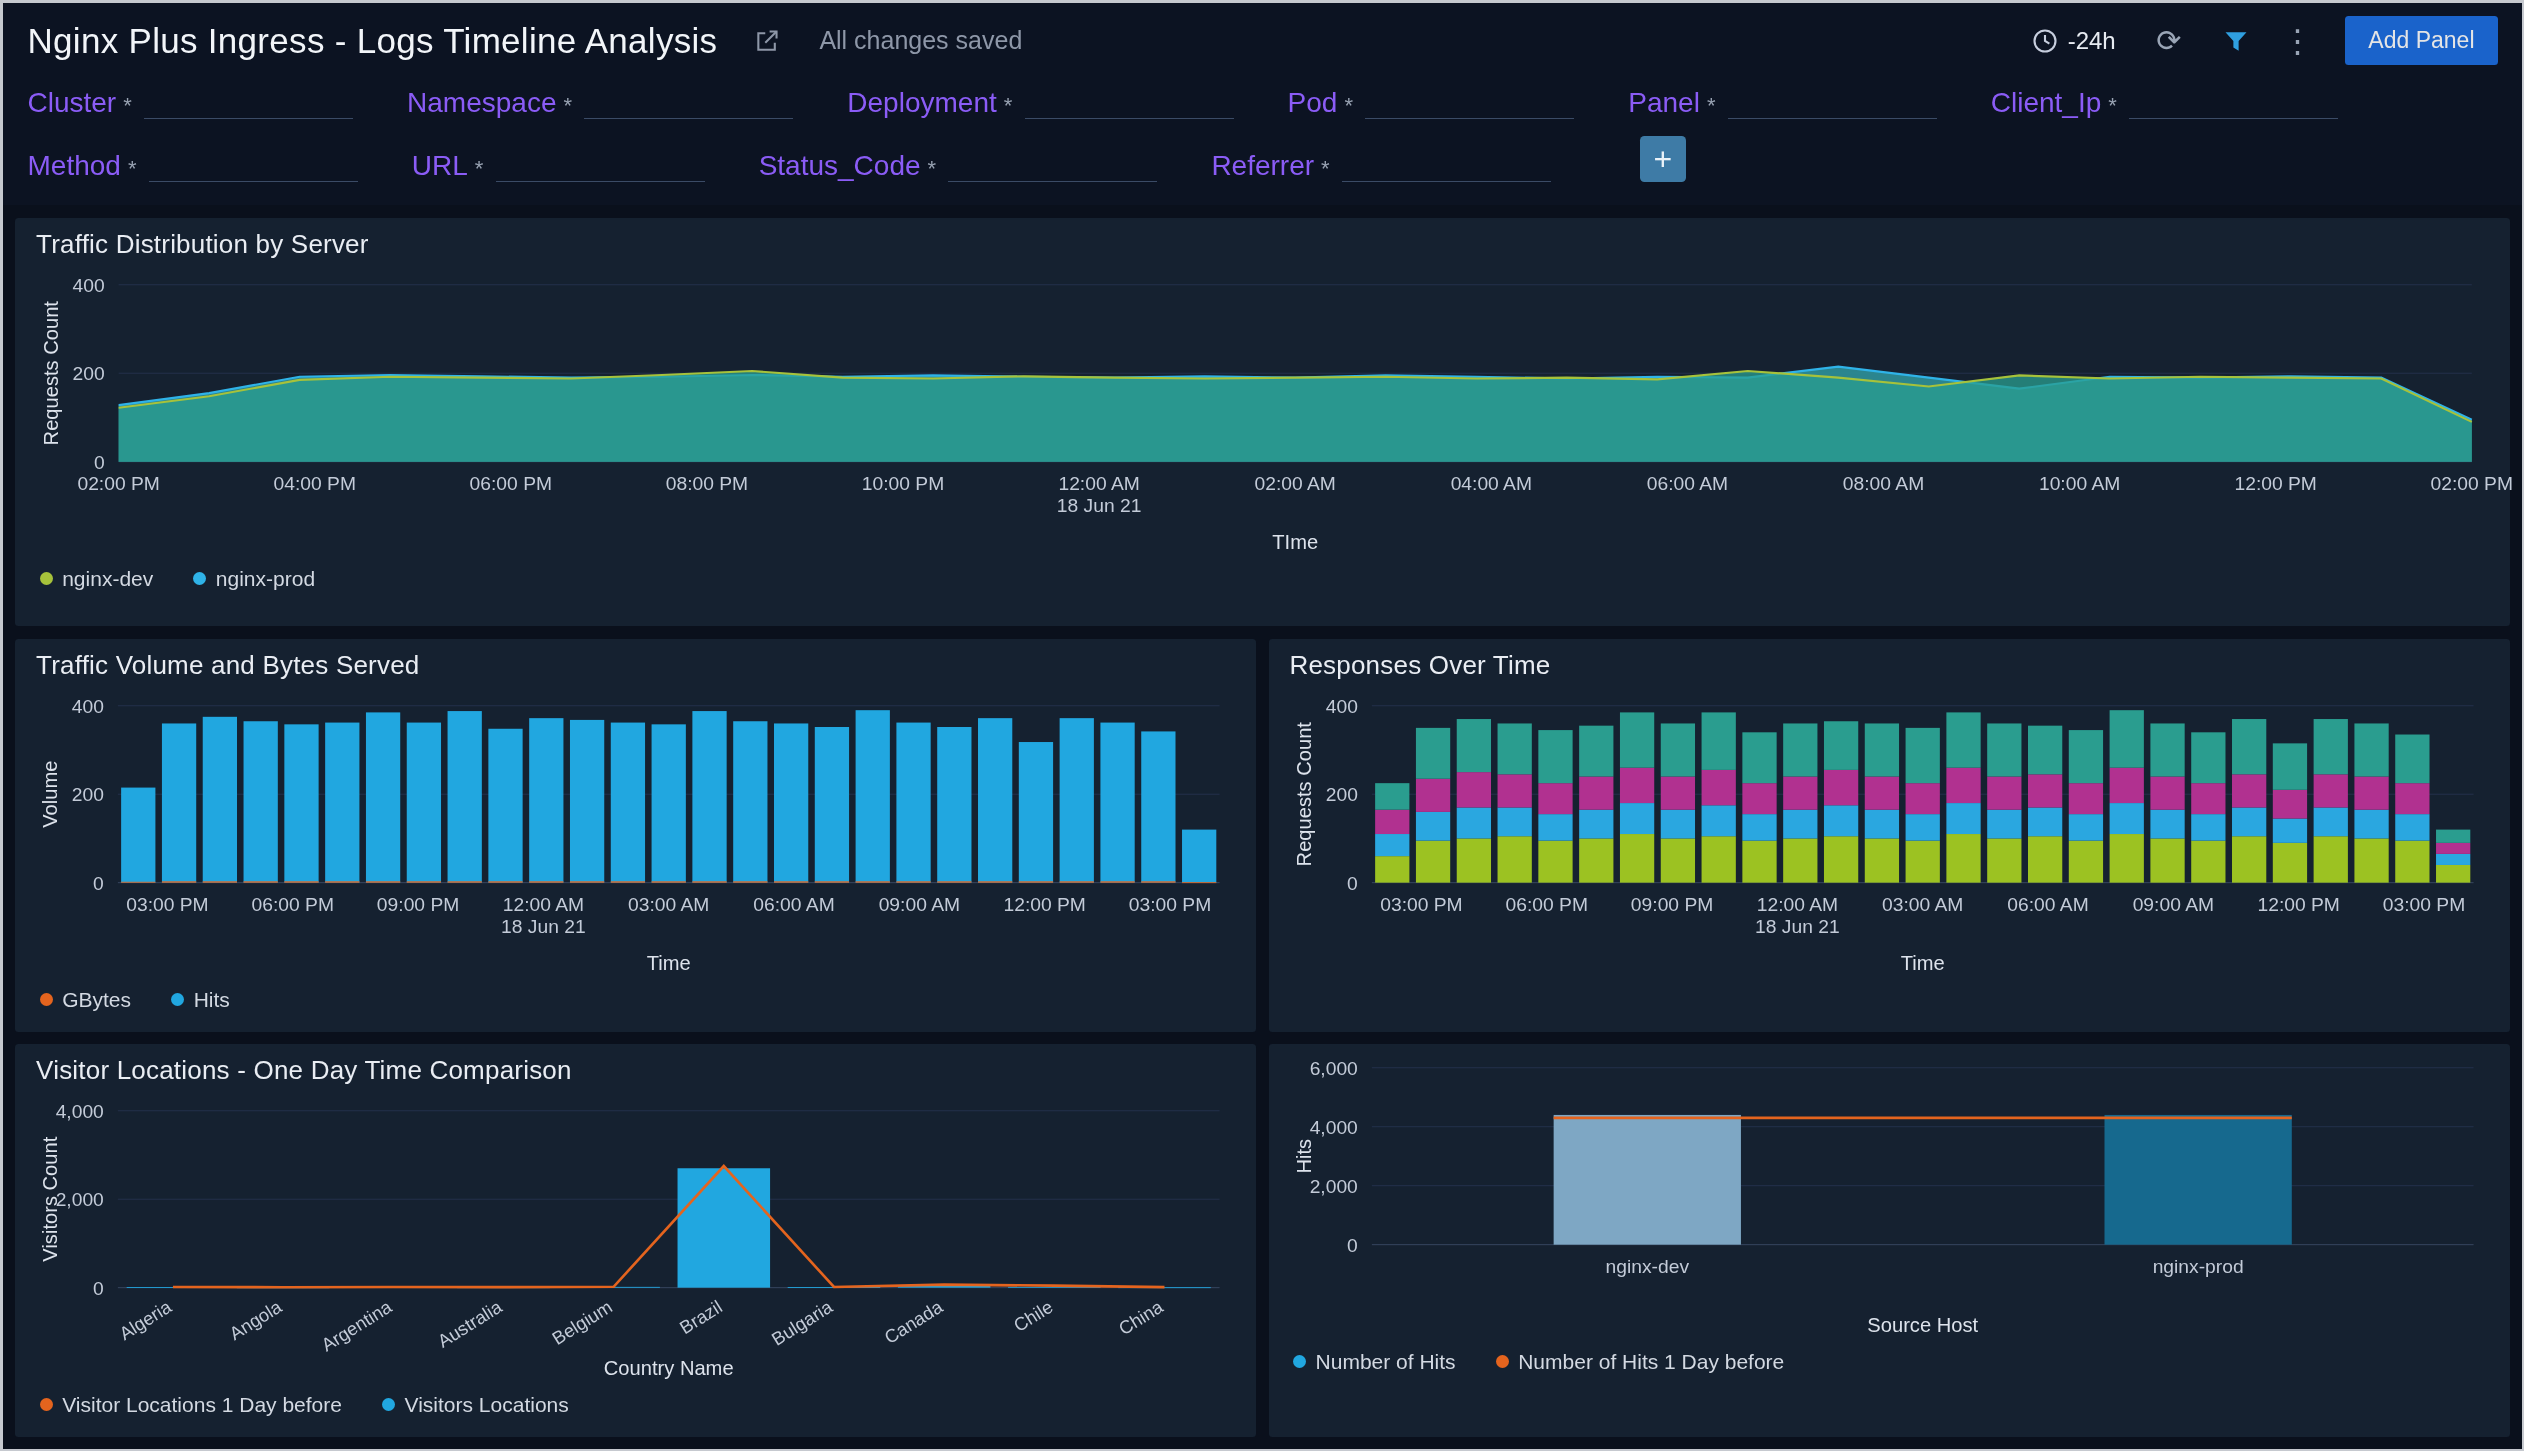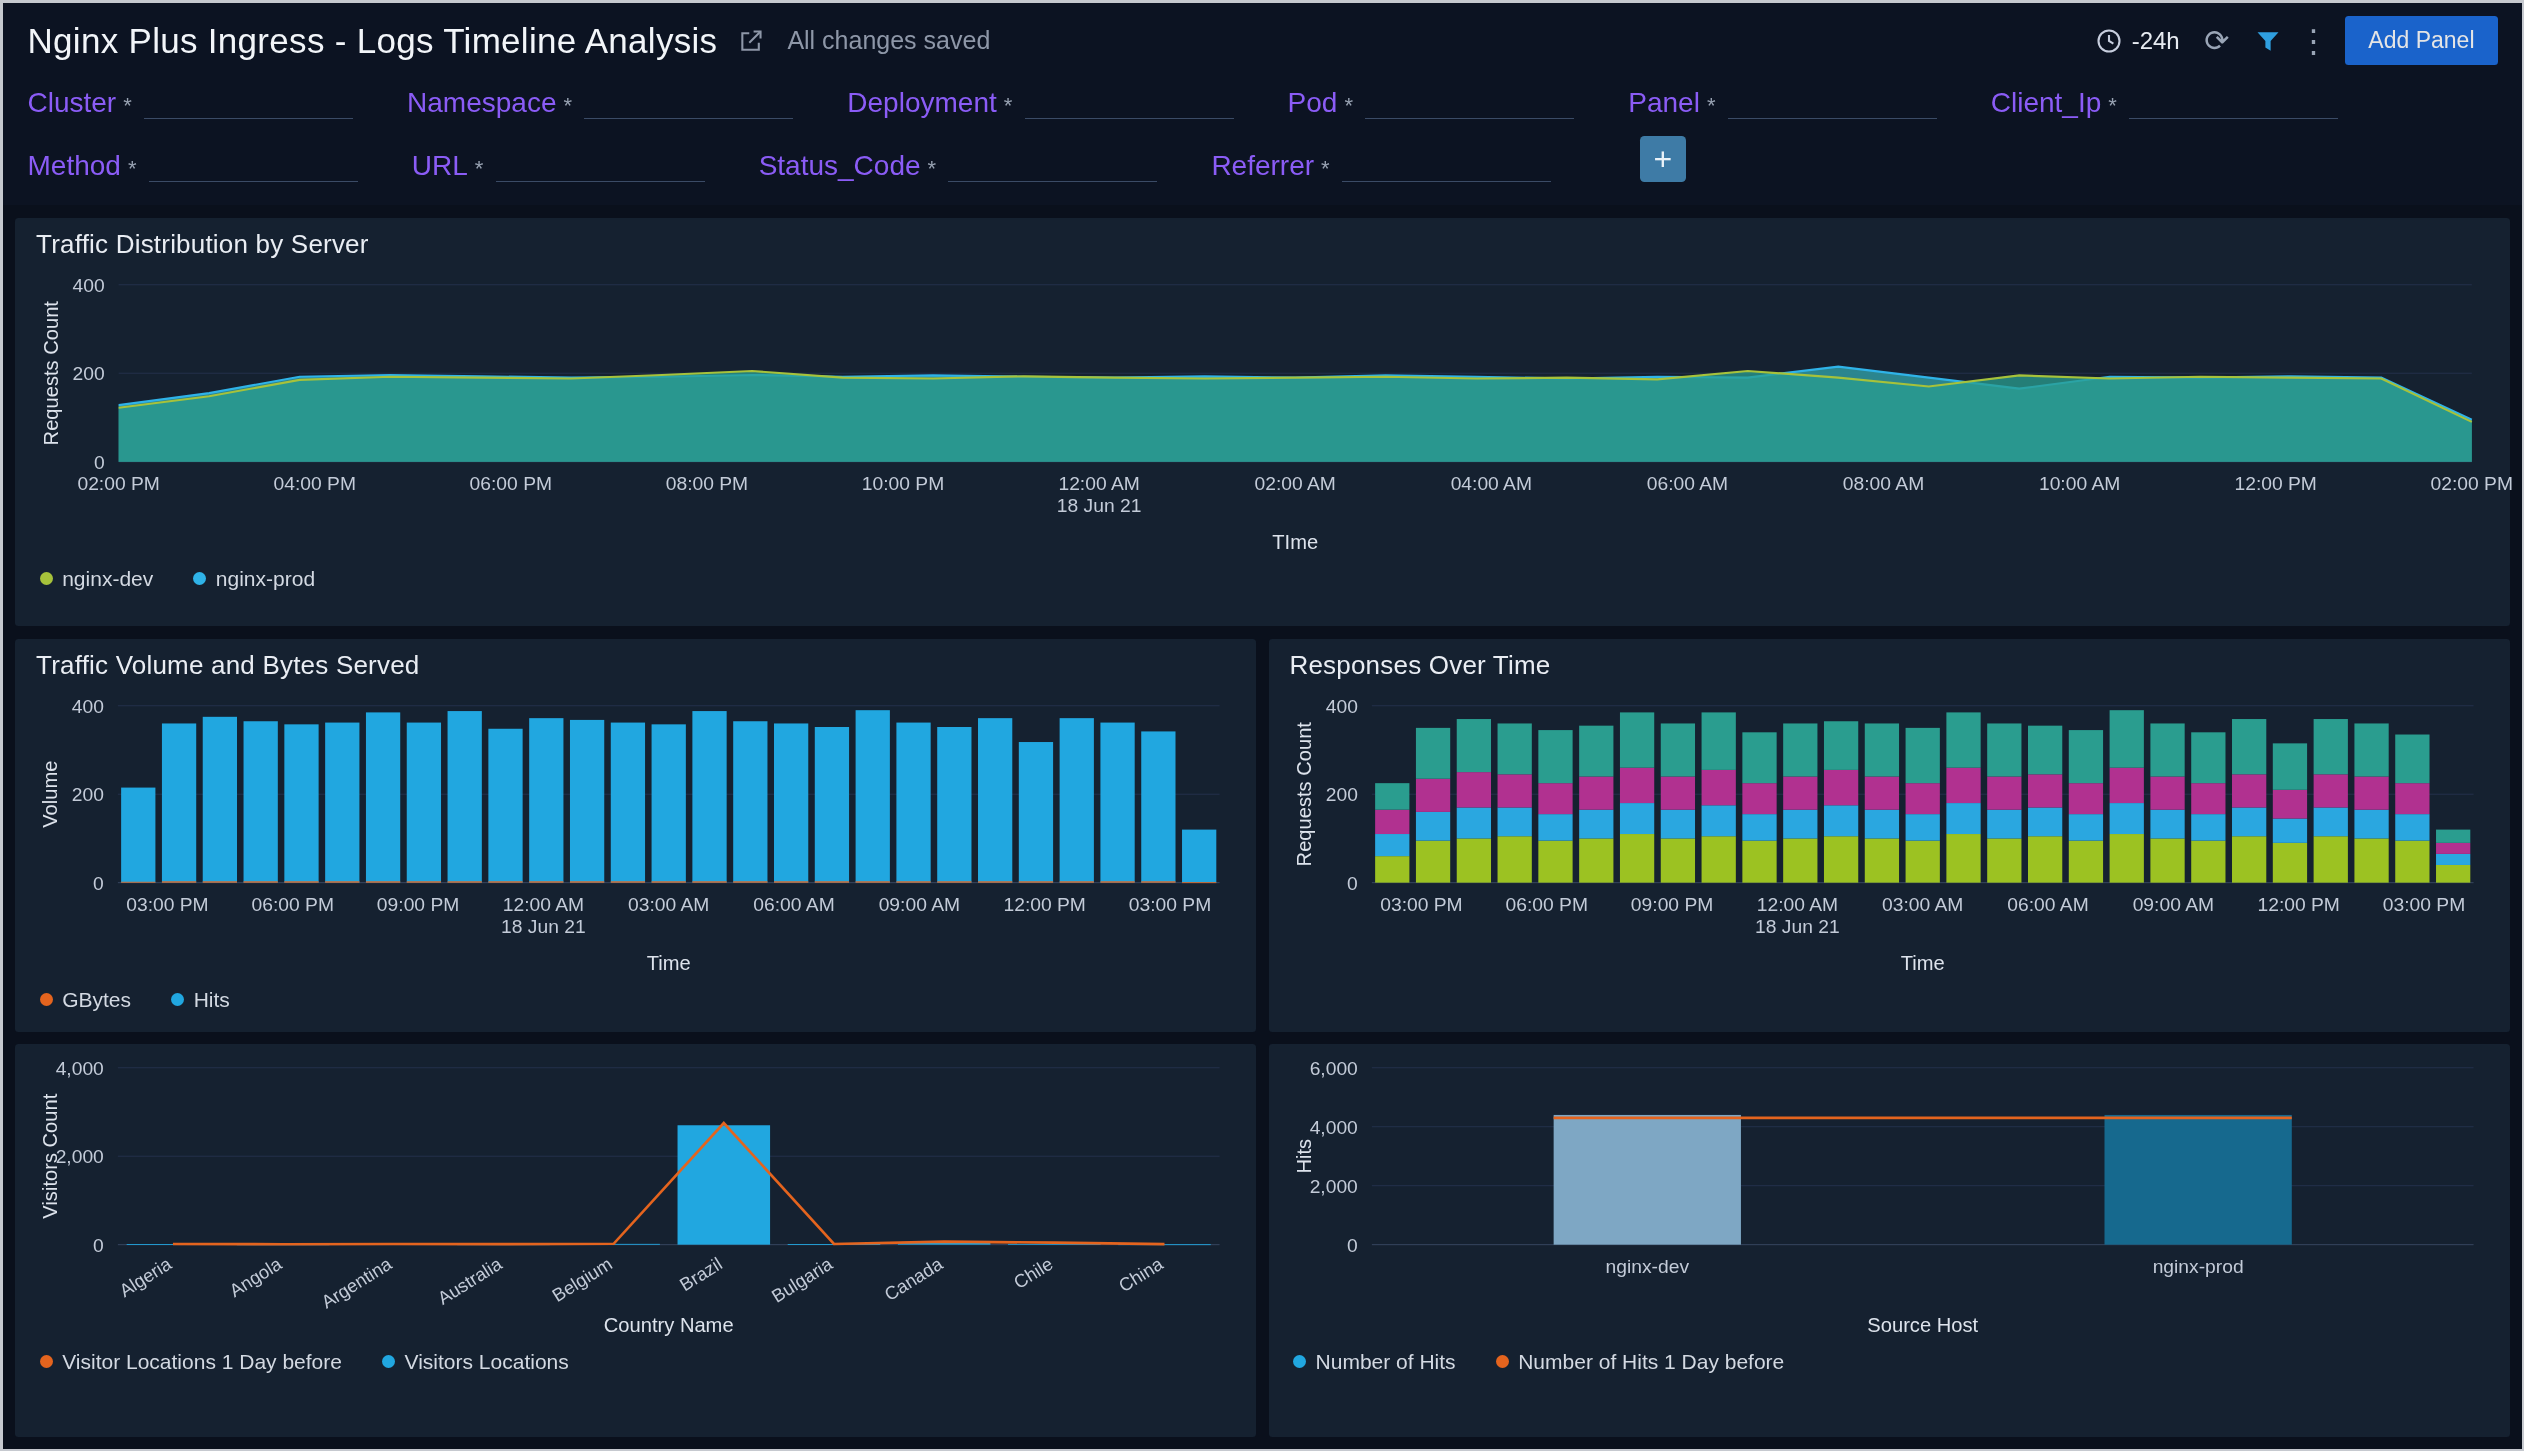--- a/index.html
+++ b/index.html
@@ -2,21 +2,21 @@
 <html style="font-size:14px"><head>
 <meta charset="utf-8">
 <style>
   html,body{margin:0;padding:0;background:#b9bdc5;}
   *{box-sizing:border-box;}
   .frame{
     width:2525px;height:1452px;background:#0c1322;border:3.5px solid #c6c9cf;
     font-family:"Liberation Sans",sans-serif;overflow:hidden;display:flex;flex-direction:column;
   }
   
-  .topbar{height:75px;flex:0 0 auto;display:flex;align-items:center;padding:0 24.5px;background:#0c1322;}
+  .topbar{height:75px;flex:0 0 auto;display:flex;align-items:center;padding:0 24.5px;background:#0c1322;gap:16px;}
   .title{font-size:35px;font-weight:400;color:#f2f5f9;margin:0;letter-spacing:0.3px;}
   .icon{display:inline-flex;align-items:center;justify-content:center;cursor:pointer;}
   .share{margin-left:21px;}
   .saved{font-size:25px;color:#8e97a8;margin-left:23px;}
   .grow{flex:1;}
   .timerange{display:flex;align-items:center;gap:8.8px;color:#e7ebf1;font-size:24px;margin-right:24.5px;cursor:pointer;}
   .refresh{font-size:30px;color:#9aa5b6;margin-right:24.5px;}
   .funnel{margin-right:23px;}
   .kebab{font-size:32px;color:#9aa5b6;margin-right:23px;width:17.5px;}
   .add-panel{background:#1a63cb;color:#e5e5e5;font-size:23px;border:none;border-radius:3.5px;
@@ -396,20 +396,21 @@
               <rect x="1170.3570370370371" y="33.14999999999998" width="39.13777777777778" height="63.125000000000014" fill="#2a9d8f"></rect>
               <rect x="1216.9496296296295" y="38.19999999999999" width="39.13777777777778" height="60.60000000000002" fill="#2a9d8f"></rect>
               <rect x="1263.542222222222" y="50.82499999999999" width="39.13777777777778" height="55.55000000000001" fill="#2a9d8f"></rect>
               <rect x="1310.1348148148147" y="159.4" width="39.13777777777778" height="15.150000000000006" fill="#2a9d8f"></rect>
             </svg>
           </div>
       </section>
     </div>
     <div class="prow">
       <section class="panel">
+        <h2 class="ptitle">Visitor Locations - One Day Time Comparison</h2>
         <div class="chart">
             <svg width="1202" height="289" viewBox="0 0 1371 330">
               <line x1="95" y1="220" x2="1353" y2="220" stroke="#3b4b66" stroke-width="1"></line>
               <text x="79" y="228" fill="#c3cbd8" font-size="22" text-anchor="end">0</text>
               <line x1="95" y1="119" x2="1353" y2="119" stroke="#263350" stroke-width="1"></line>
               <text x="79" y="127" fill="#c3cbd8" font-size="22" text-anchor="end">2,000</text>
               <line x1="95" y1="18" x2="1353" y2="18" stroke="#263350" stroke-width="1"></line>
               <text x="79" y="26" fill="#c3cbd8" font-size="22" text-anchor="end">4,000</text>
               <text x="26" y="119" fill="#dde3ec" font-size="23" text-anchor="middle" transform="rotate(-90 26 119)">Visitors Count</text>
               <text x="157.9" y="246" fill="#c3cbd8" font-size="21" text-anchor="end" transform="rotate(-32 157.9 246)">Algeria</text>

